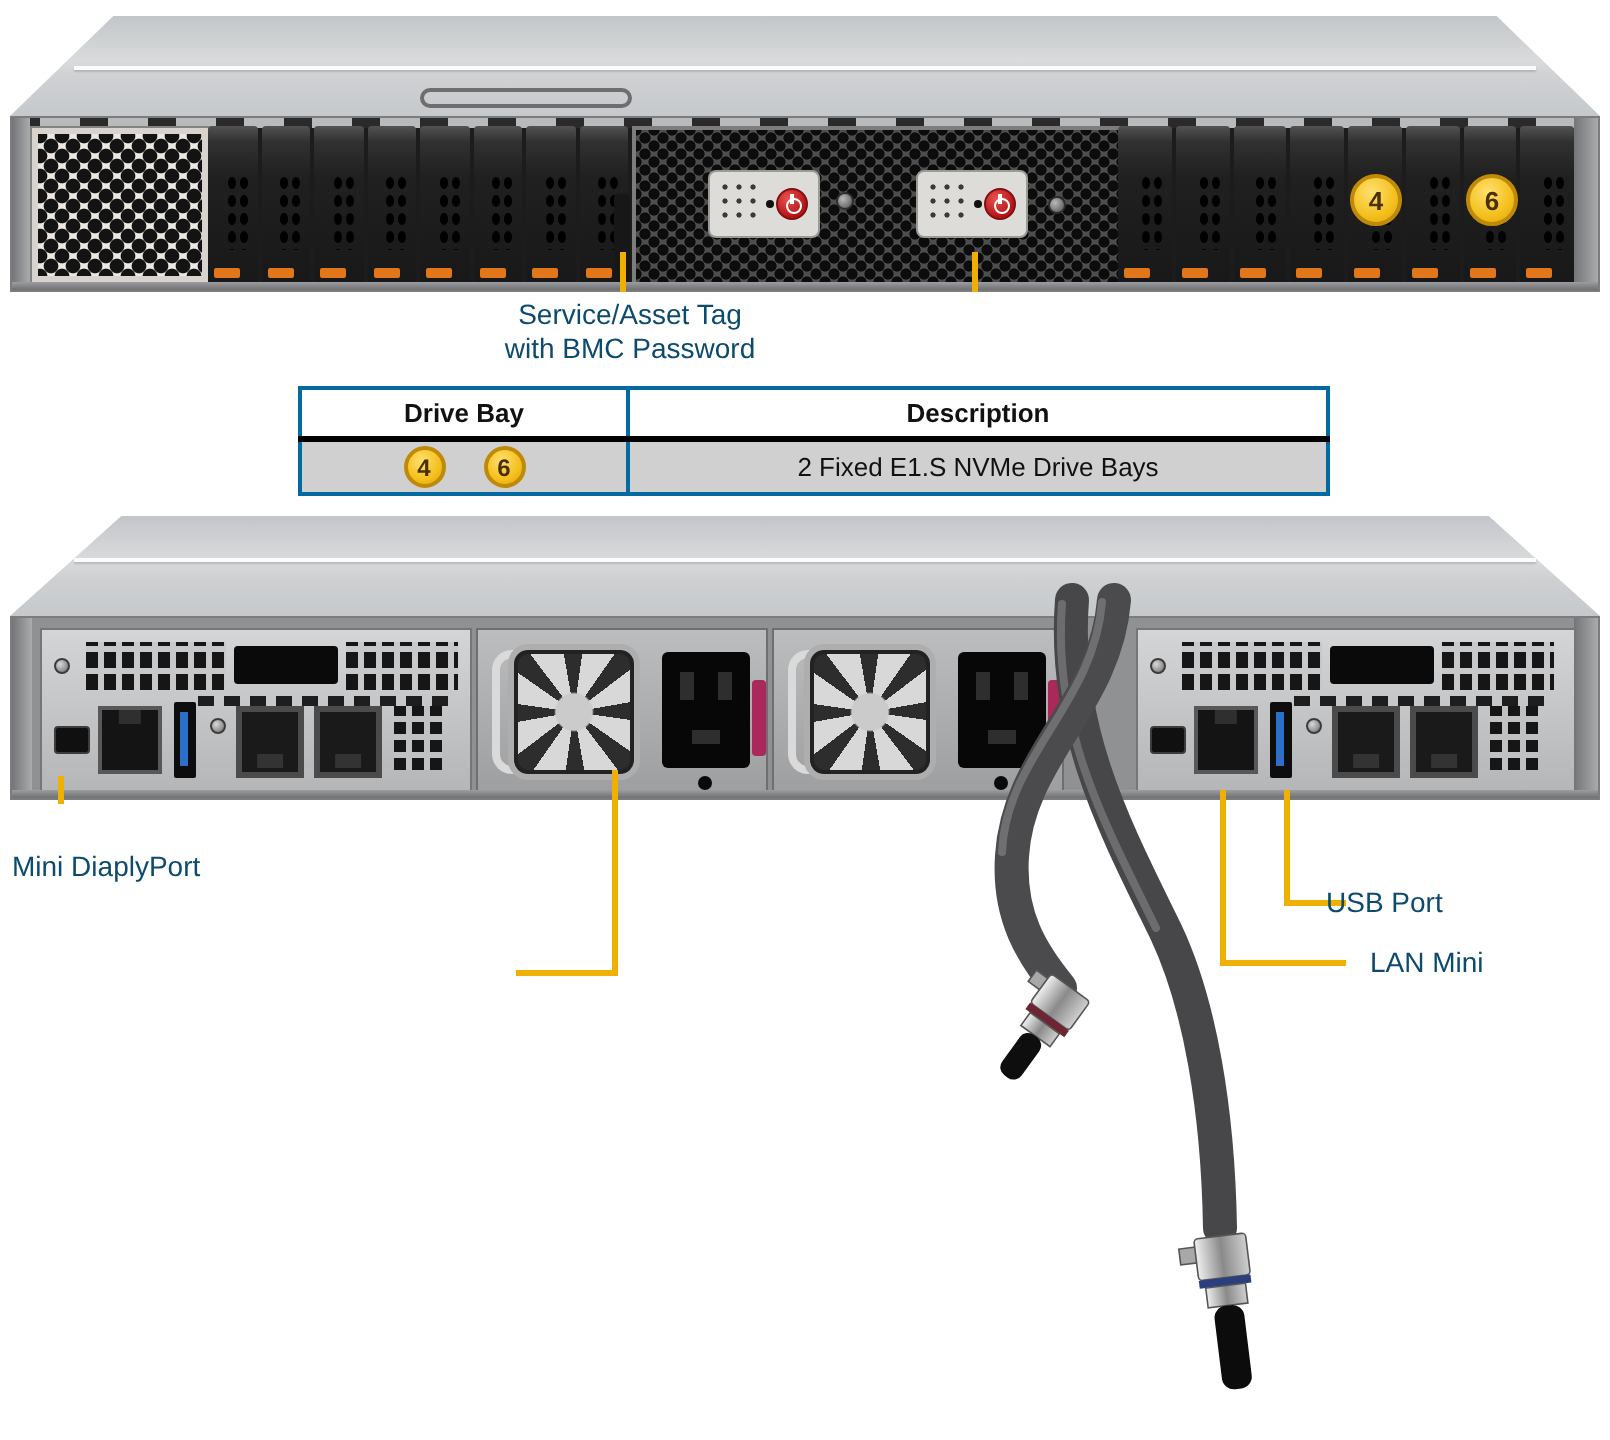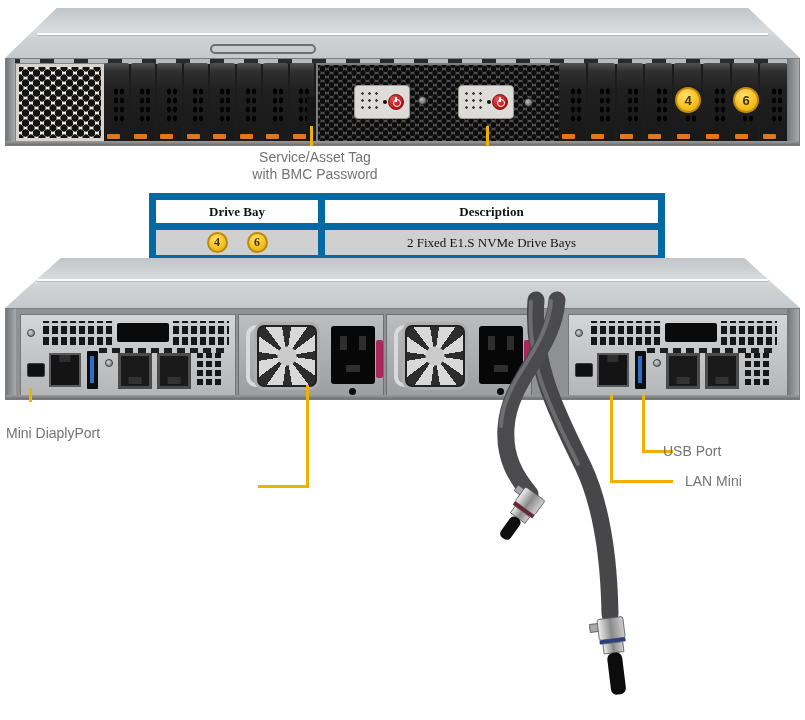--- a/index.html
+++ b/index.html
@@ -64,27 +64,27 @@
       background:radial-gradient(circle at 40% 32%,#ffe070,var(--badge-fill,#F3C01C) 60%,#dfa60e);
       border:2px solid var(--badge-border,#C08A08);box-sizing:border-box;
       display:flex;align-items:center;justify-content:center;
       font-weight:bold;font-size:13px;color:var(--badge-text,#4A3000);}
   .badge-sm{width:21px;height:21px;font-size:12px;position:static;flex:0 0 auto;}
 
   
   .cl{position:absolute;background:var(--callout,#F0B000);}
   .cl-v{width:3px;}
   .cl-h{height:3px;}
-  .lbl{position:absolute;font-size:14px;line-height:17px;color:#737373;white-space:nowrap;}
+  .lbl{position:absolute;font-size:14px;line-height:17px;color:#0c4a6e;white-space:nowrap;}
   .lbl-c{text-align:center;white-space:normal;}
 
   
   .dtable{position:absolute;left:149px;top:193px;width:516px;border:2px solid #000;
       border-collapse:collapse;box-sizing:border-box;}
-  .dtable td,.dtable th{border:7px solid #0369a1;font-size:13px;text-align:center;padding:0;height:23px;font-family:Liberation Serif, serif;}
+  .dtable td,.dtable th{border:2px solid #0369a1;font-size:13px;text-align:center;padding:0;height:23px;}
   .dtable thead th{font-weight:bold;background:#fff;border-bottom:3px solid #000;}
   .dtable .c1{width:162px;}
   .dtable tbody td{background:var(--row-gray,#D0D0D0);height:25px;}
   .badge-cell{display:flex;align-items:center;justify-content:center;gap:19px;}
 
   
   .face-rear{top:308px;height:92px;background:#8f9193;}
   .node{position:absolute;top:5px;height:82px;background:linear-gradient(180deg,#d4d5d6,#b5b6b8);
       border:1px solid #767676;box-sizing:border-box;}
   .node-left{left:14px;width:216px;}

